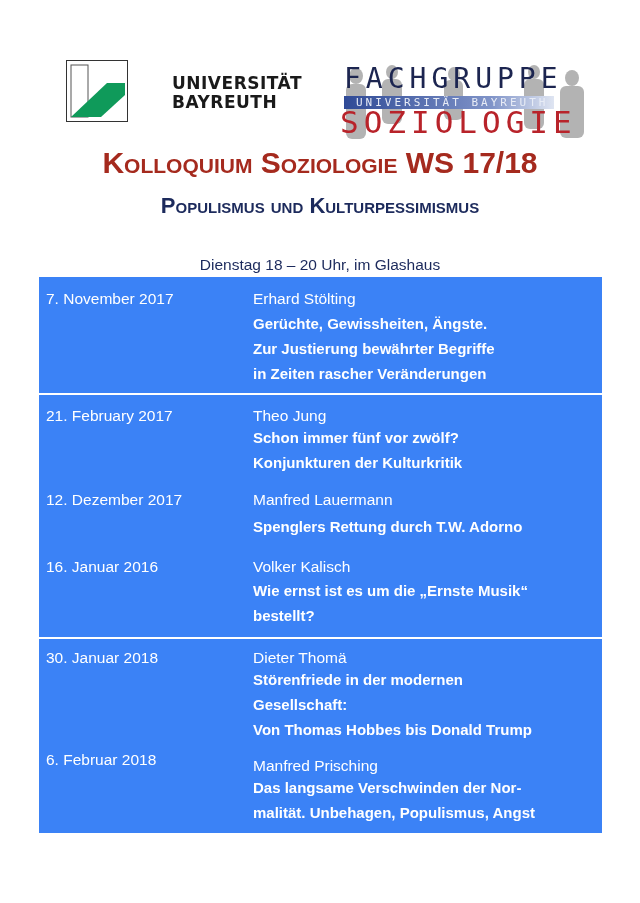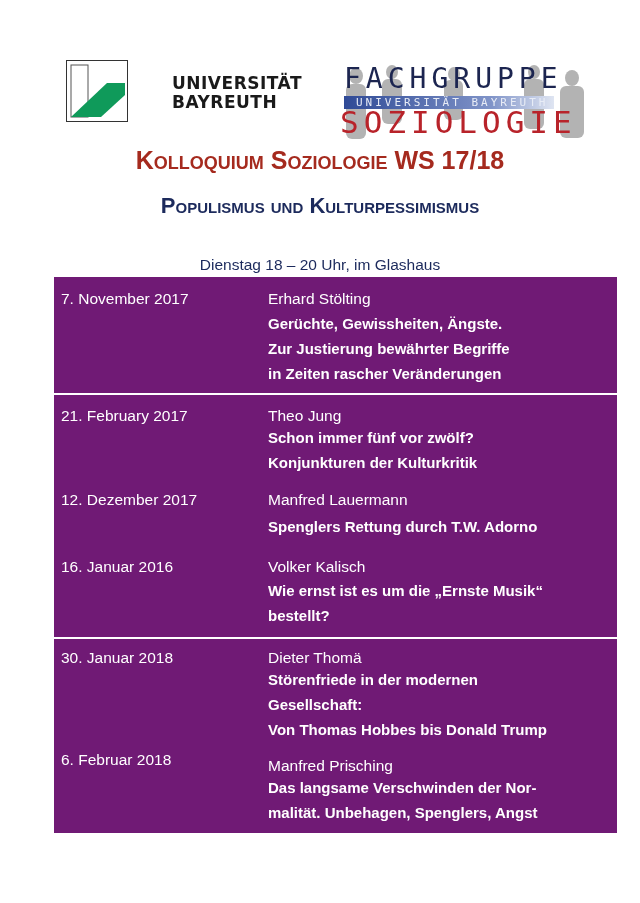--- a/index.html
+++ b/index.html
@@ -5,24 +5,24 @@
   html, body { margin:0; padding:0; background:#ffffff; }
   body { width:640px; height:903px; position:relative; overflow:hidden; font-family:"DejaVu Sans", sans-serif; }
   .logo-uni { position:absolute; left:66px; top:60px; width:215px; height:62px; }
   .uni-box { position:absolute; left:0; top:0; width:62px; height:62px; border:1.5px solid #333; box-sizing:border-box; }
   .uni-text { position:absolute; left:75px; top:14px; font-family:"DejaVu Sans", sans-serif; font-size:17px; font-weight:bold; line-height:19px; color:#1a1a1a; letter-spacing:0.5px;margin-left:31px; }
   .logo-soz { position:absolute; left:334px; top:60px; width:262px; height:82px; }
   .soz-fach { position:absolute; left:10px; top:4px; font-family:"DejaVu Sans Mono", monospace; font-size:28px; color:#1c2550; letter-spacing:5px; line-height:30px; }
   .soz-bar { position:absolute; left:10px; top:36px; width:210px; height:13px; background:linear-gradient(90deg,#2f4a96,#7f93c8 70%,#dfe5f2); }
   .soz-bar span { position:absolute; left:12px; top:0; font-family:"DejaVu Sans Mono", monospace; font-size:11px; line-height:13px; color:#e8ecf6; letter-spacing:3px; }
   .soz-soz { position:absolute; left:6px; top:46px; font-family:"DejaVu Sans Mono", monospace; font-size:31px; color:#b8232a; letter-spacing:5px; line-height:32px; }
-  .title1 { position:absolute; left:0; width:640px; top:146px; text-align:center; font-family:"Liberation Sans", sans-serif; font-size:25px; font-weight:bold; color:#a52a1e; font-variant:small-caps; }
+  .title1 { position:absolute; left:0; width:640px; top:146px; text-align:center; font-family:"Liberation Sans", sans-serif; font-size:30px; font-weight:bold; color:#a52a1e; font-variant:small-caps; }
   .title2 { position:absolute; left:0; width:640px; top:193px; text-align:center; font-family:"Liberation Sans", sans-serif; font-size:22px; font-weight:bold; color:#1c2a5c; font-variant:small-caps; }
   .subtitle { position:absolute; left:0; width:640px; top:240px; text-align:center; font-family:"Liberation Sans", sans-serif; font-size:15.5px; color:#1c2a5c;margin-top:16px; }
-  .panel { position:absolute; left:54px; top:277px; width:563px; height:556px; background:#701a75; }
+  .panel { position:absolute; left:39px; top:277px; width:563px; height:556px; background:#3b82f6; }
   .divider { position:absolute; left:0; width:563px; height:2px; background:#ffffff; }
   .row { position:absolute; left:0; width:563px; font-family:"Liberation Sans", sans-serif; color:#fff; }
   .date { position:absolute; left:7px; top:0; font-size:15.5px; line-height:21px; }
   .speaker { position:absolute; left:214px; top:0; font-size:15.5px; line-height:21px; }
   .talk { position:absolute; left:214px; font-size:15px; font-weight:bold; line-height:25px; white-space:pre; }
 </style>
 </head>
 <body>
 
 <div class="logo-uni">
@@ -95,15 +95,15 @@
     <div class="date">30. Januar 2018</div>
     <div class="speaker">Dieter Thomä</div>
     <div class="talk" style="top:20px">Störenfriede in der modernen
 Gesellschaft:
 Von Thomas Hobbes bis Donald Trump</div>
   </div>
   <div class="row" style="top:472px">
     <div class="date">6. Februar 2018</div>
     <div class="speaker" style="top:6px">Manfred Prisching</div>
     <div class="talk" style="top:26px">Das langsame Verschwinden der Nor-
-malität. Unbehagen, Spenglers, Angst</div>
+malität. Unbehagen, Populismus, Angst</div>
   </div>
 </div>
 
 </body></html>

